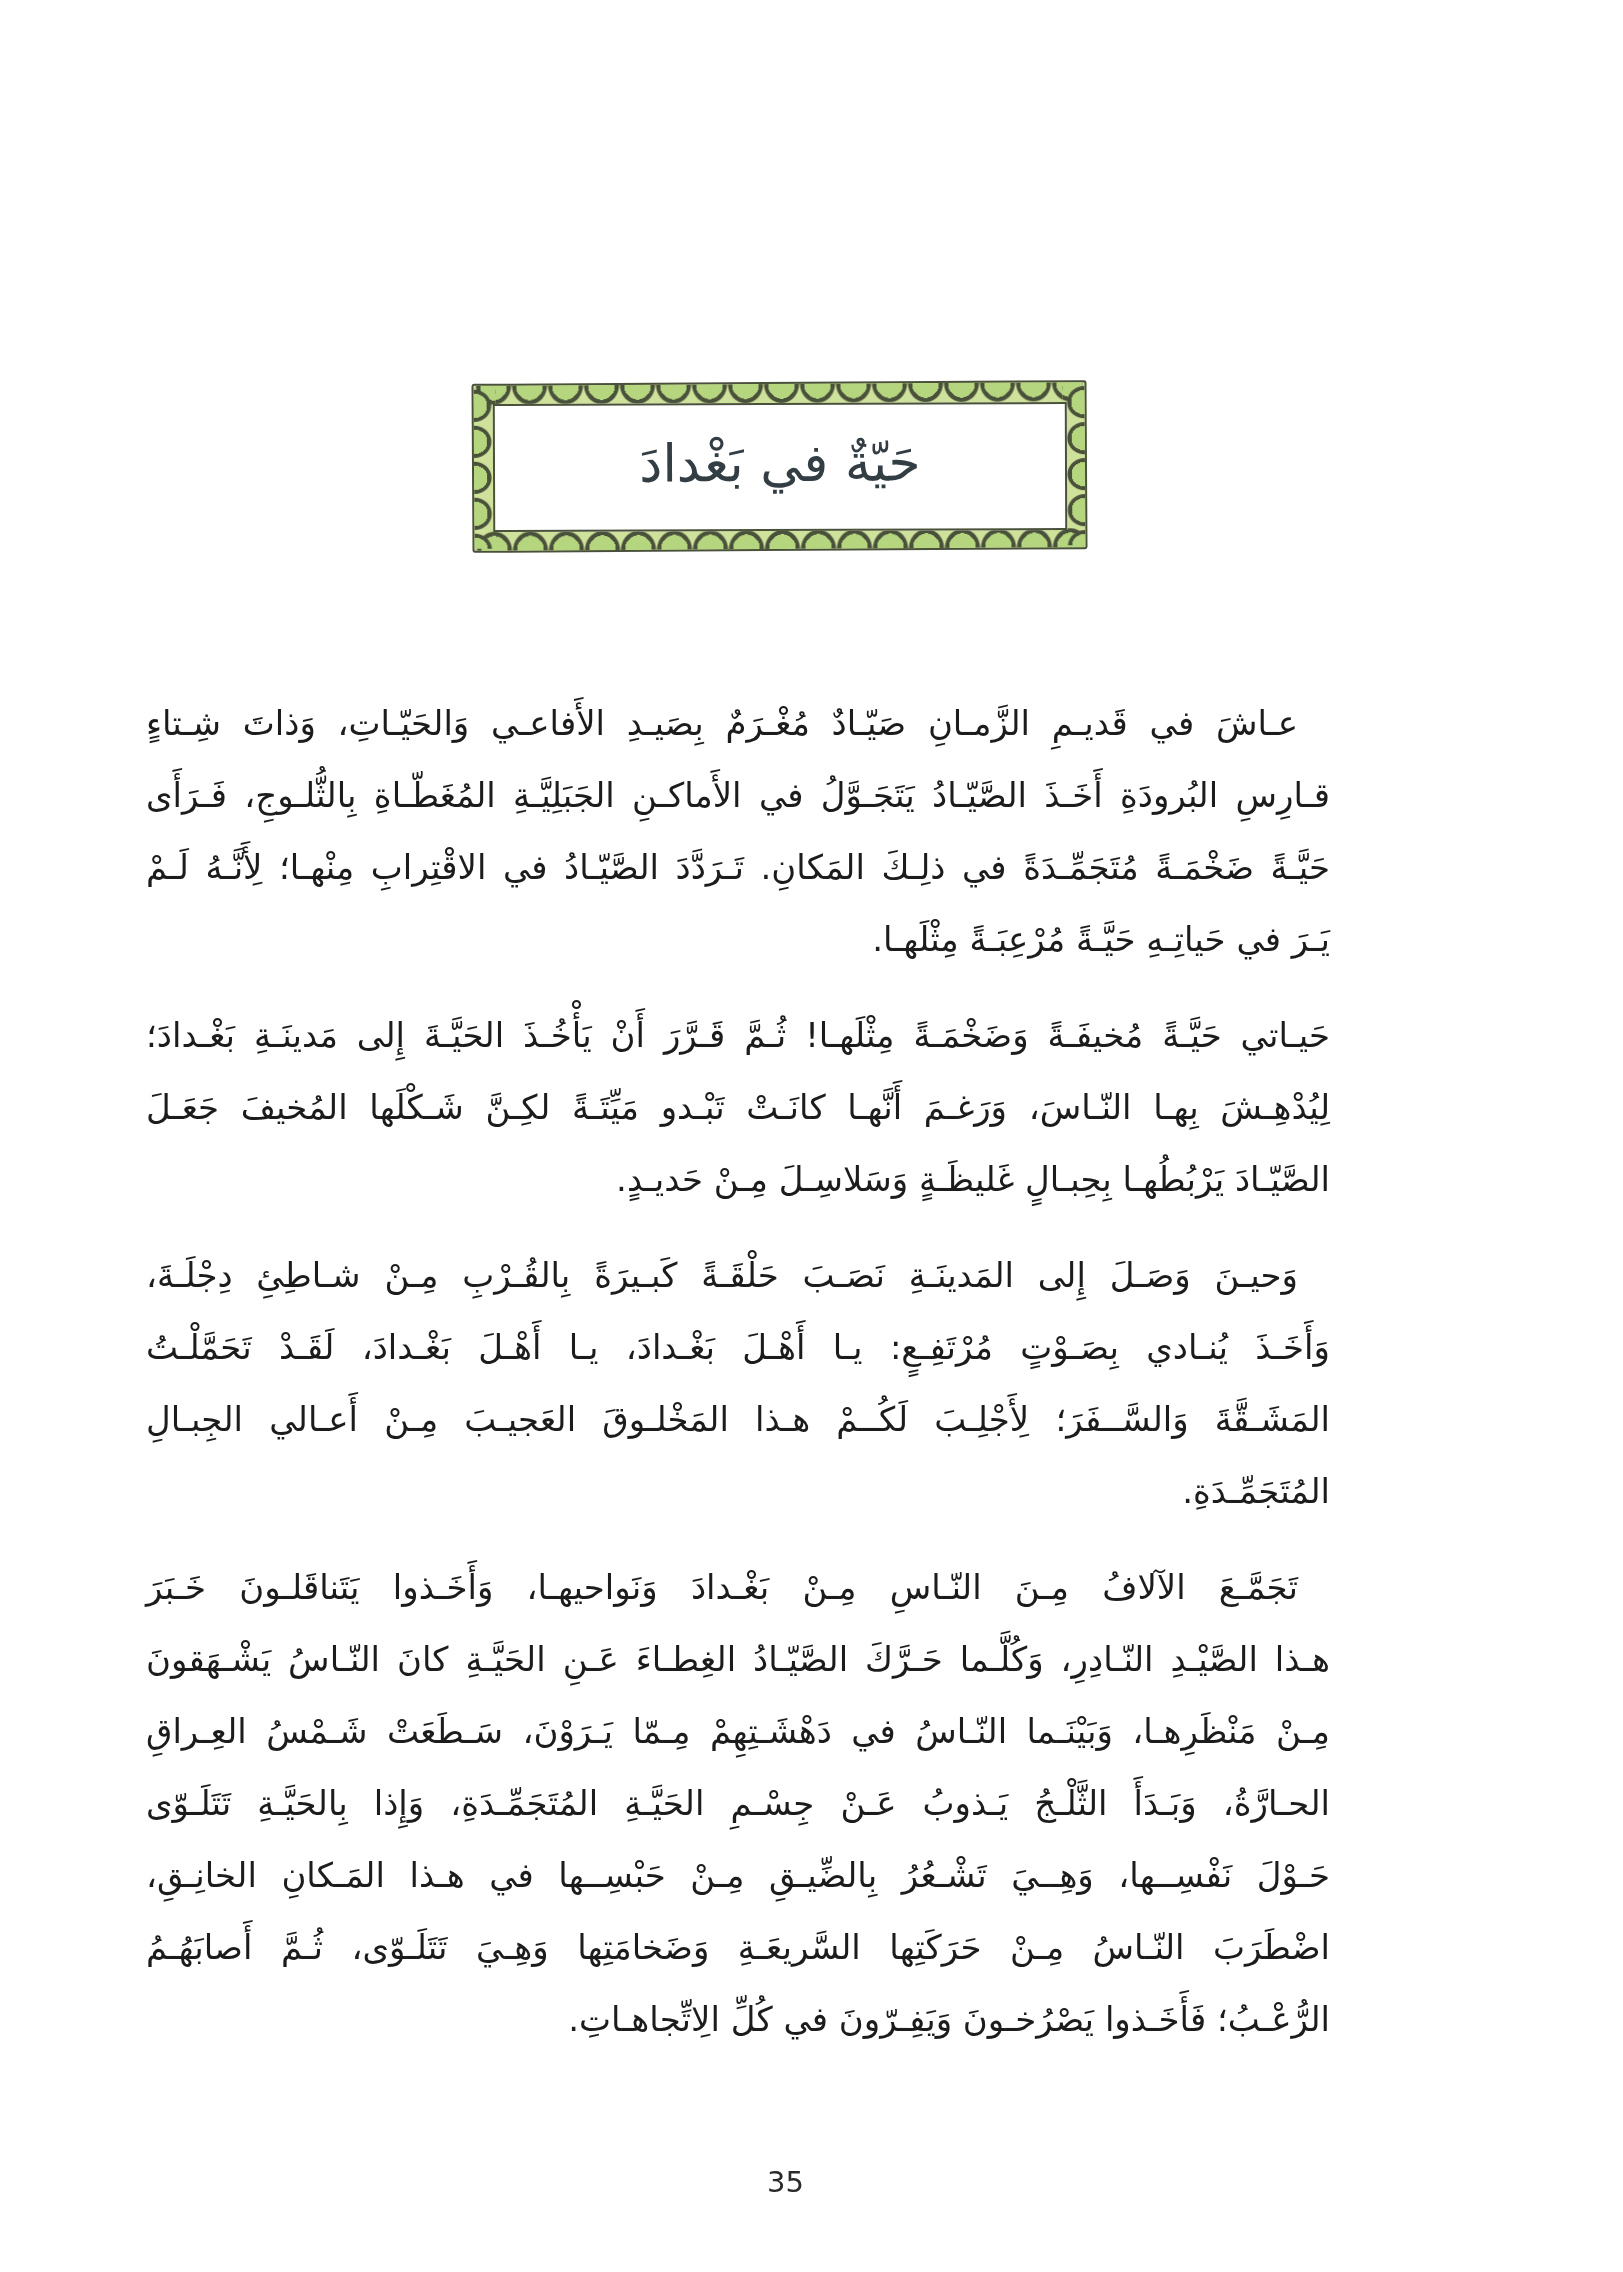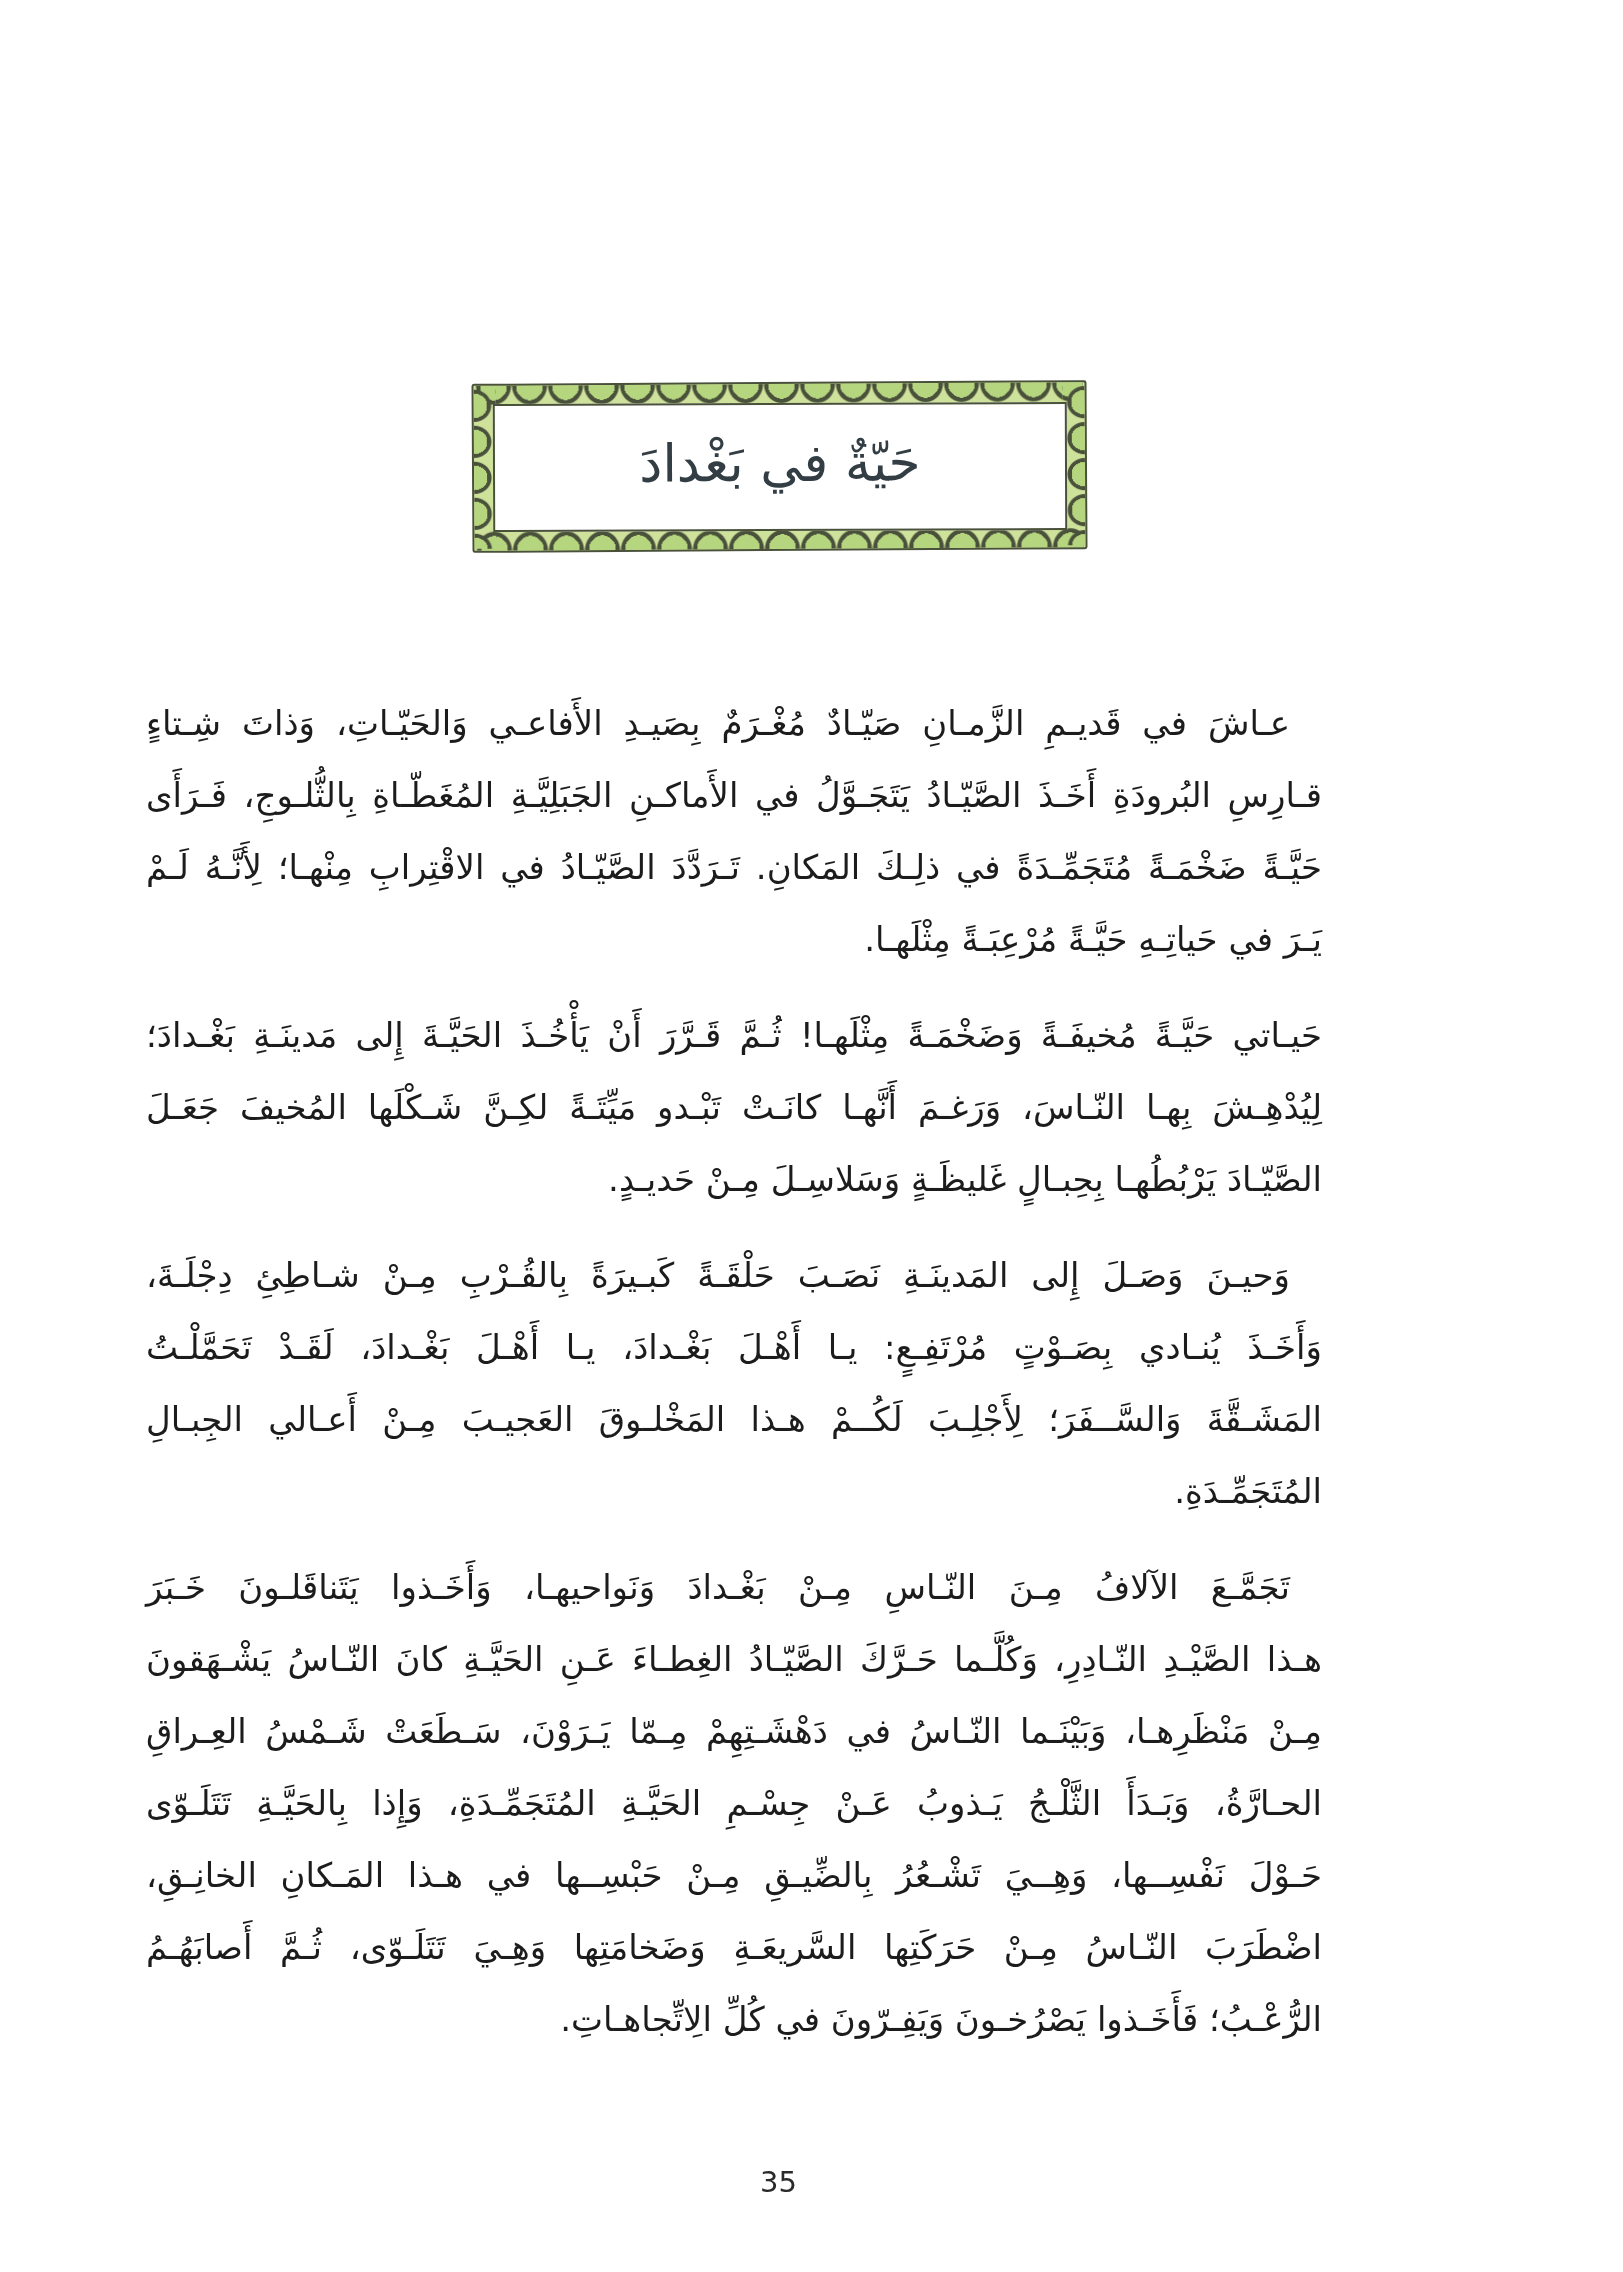--- a/index.html
+++ b/index.html
@@ -74,35 +74,35 @@
     padding-bottom:8.5px;
   }
 
   
   .body-text{
     position:absolute;left:146px;top:687px;width:1184px;
     direction:rtl;
     color:var(--text-ink);
     font-size:34px;
   }
-  .para{margin:0 8px 24px 0;}
+  .para{margin:0 0 24px 0;}
   .line{
     line-height:72px;
     text-align:justify;
     text-align-last:justify;
     text-justify:inter-word;
     white-space:normal;
   }
   .line.firstline{padding-right:32px;}
   .line.lastline{text-align-last:right;}
 
   
   .page-number{
     position:absolute;left:760px;top:2165px;width:51px;
-    text-align:left;
+    text-align:center;
     font-size:29px;color:#2a2a2a;
   }
 </style>
 </head>
 <body>
 
 <div class="page">
 
   <div class="title-frame">
     <div class="scallop top"></div>

